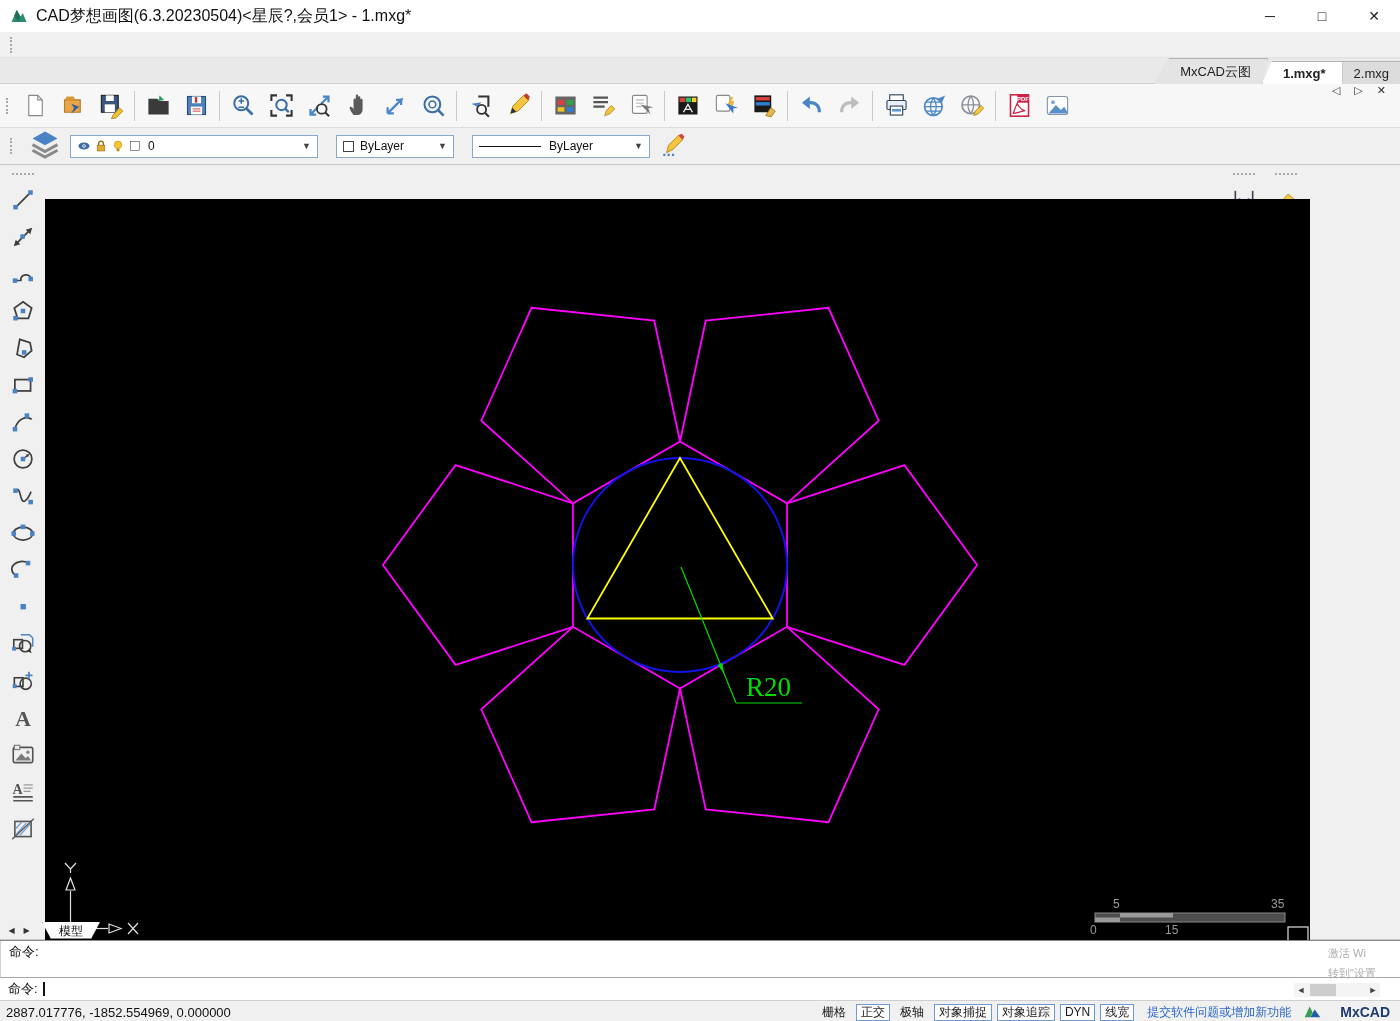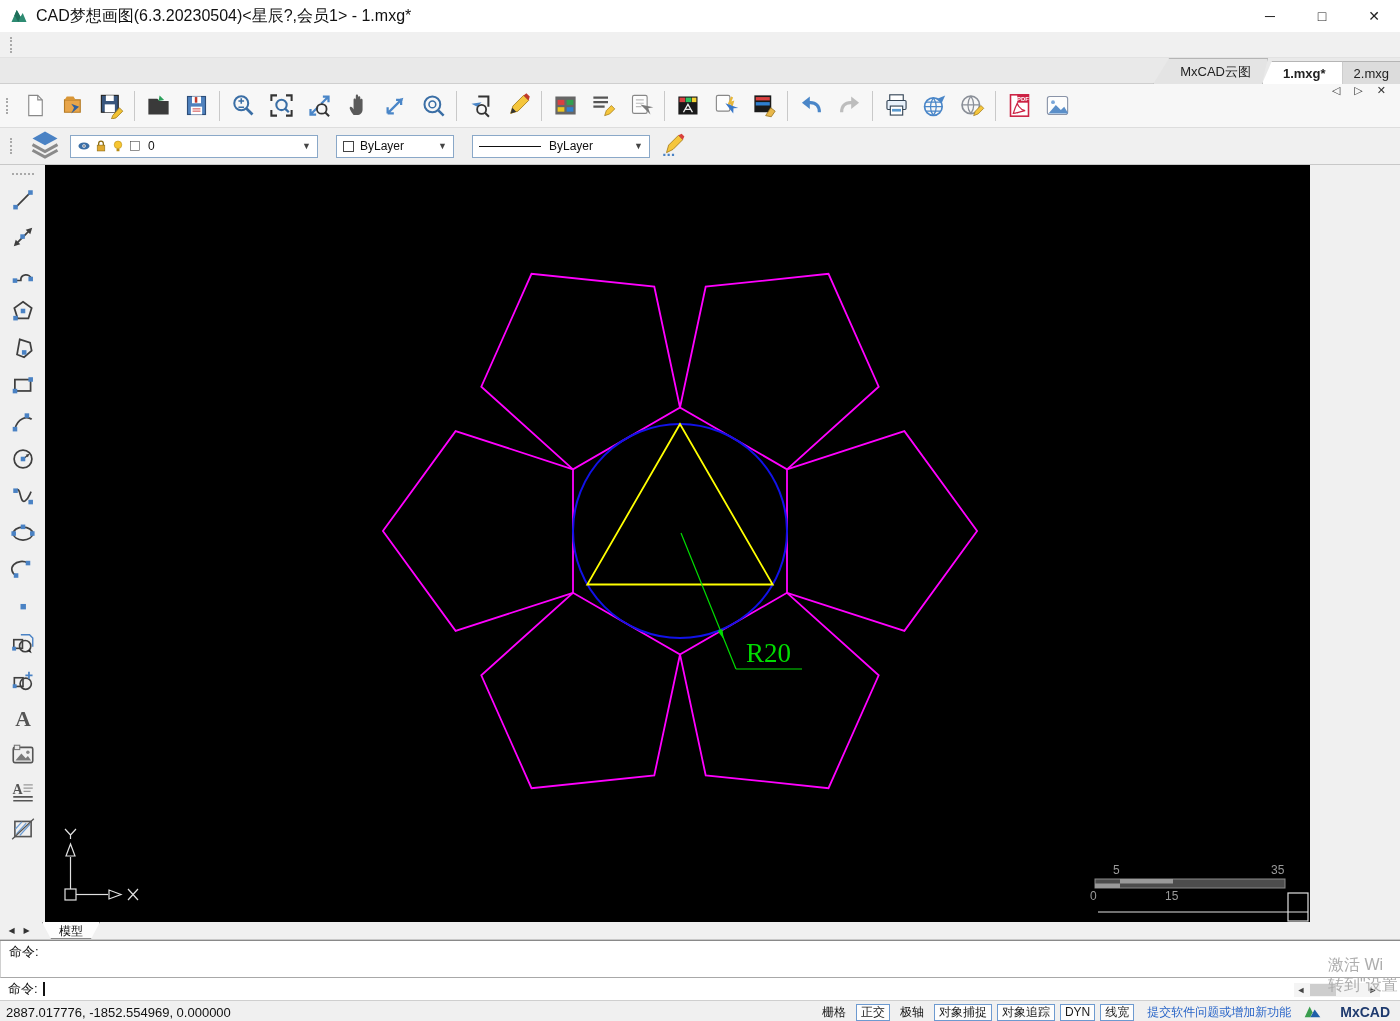--- a/index.html
+++ b/index.html
@@ -45,21 +45,21 @@
   .swatch { width:11px; height:11px; background:#fff; border:1px solid #444; margin-right:6px; }
   .ltype-line { width:62px; height:1px; background:#111; margin-right:8px; }
   .pencil-btn svg { width:26px; height:26px; }
 
   
   .workspace { height:757px; display:flex; }
   .side-toolbar { width:45px; background:#f0f0f0; display:flex; flex-direction:column; align-items:center; padding-top:8px; }
   .grip-h { width:22px; border-top:2px dotted #a9a9a9; margin-bottom:6px; }
   .side-icon { width:38px; height:37px; display:flex; align-items:center; justify-content:center; }
   .side-icon svg { width:26px; height:26px; }
-  .canvas-wrap { width:1175px; height:757px; background:#ec4899; position:relative; }
+  .canvas-wrap { width:1175px; height:757px; background:#ec4899; position:relative;margin-top:34px; }
   .canvas-wrap svg { position:absolute; left:0; top:0; }
   .right-panel { width:90px; background:#f0f0f0; display:flex; justify-content:center; gap:4px; padding-top:8px; }
   .rp-col { display:flex; flex-direction:column; align-items:center; }
   .rp-sep { width:30px; border-top:1px solid #c4c4c4; margin:3px 0; }
 
   
   .model-bar { height:18px; background:#f0f0f0; display:flex; align-items:stretch; font-size:11px; border-bottom:1px solid #c8c8c8; padding-left:4px; }
   .mb-btn { width:15px; display:flex; align-items:center; justify-content:center; color:#333; font-size:8px; }
   .model-tab { background:#fdfdfd; border:1px solid #8a8a8a; border-top:none; padding:1px 16px 0; font-size:12px; color:#111;
                clip-path: polygon(0 0, 100% 0, calc(100% - 9px) 100%, 9px 100%); margin-left:8px; }
@@ -67,21 +67,21 @@
   
   .command { height:60px; background:#fff; border-top:1px solid #898989; position:relative; font-size:13px; color:#111; }
   .cmd-history { height:37px; padding:2px 0 0 8px; border-bottom:1px solid #a8a8a8; border-left:1px solid #d0d0d0; }
   .cmd-line { height:17px; line-height:17px; white-space:pre; }
   .cmd-input { height:21px; display:flex; align-items:center; padding-left:8px; }
   .caret { display:inline-block; width:2px; height:14px; background:#111; margin-left:5px; }
   .cmd-scroll { position:absolute; right:20px; bottom:3px; width:86px; height:14px; display:flex; align-items:center; background:#f4f4f4; font-size:9px; color:#444; }
   .cmd-scroll .thumb { width:26px; height:12px; background:#cdcdcd; margin-left:2px; }
   .cmd-scroll .sb { width:14px; text-align:center; }
   .cmd-scroll .sb:last-child { margin-left:auto; }
-  .watermark { position:absolute; right:0; top:14px; width:72px; color:#adadad; font-size:16px; line-height:20px; pointer-events:none; overflow:hidden; white-space:nowrap; }
+  .watermark { position:absolute; right:0; top:2px; width:72px; color:#adadad; font-size:11px; line-height:20px; pointer-events:none; overflow:hidden; white-space:nowrap; }
 
   
   .statusbar { height:25px; background:#f0f0f0; border-top:1px solid #cfcfcf; border-bottom:2px solid #5b84c4; display:flex; align-items:center; font-size:12px; padding:0 6px; gap:5px; }
   .coords { font-size:13px; color:#111; }
   .toggles { margin-left:auto; display:flex; gap:5px; align-items:center; }
   .toggle { padding:0 4px; line-height:15px; border:1px solid transparent; color:#1a1a1a; white-space:nowrap; }
   .toggle.boxed { border:1px solid #6d9ad0; background:#fdfdfd; }
   .status-link { color:#2a66c8; white-space:nowrap; margin:0 8px; }
   .brand { display:flex; align-items:flex-start; gap:19px; font-weight:bold; font-size:14px; color:#1e3a6e; white-space:nowrap; padding-right:4px; }
   .brand svg { width:17px; height:15px; }

